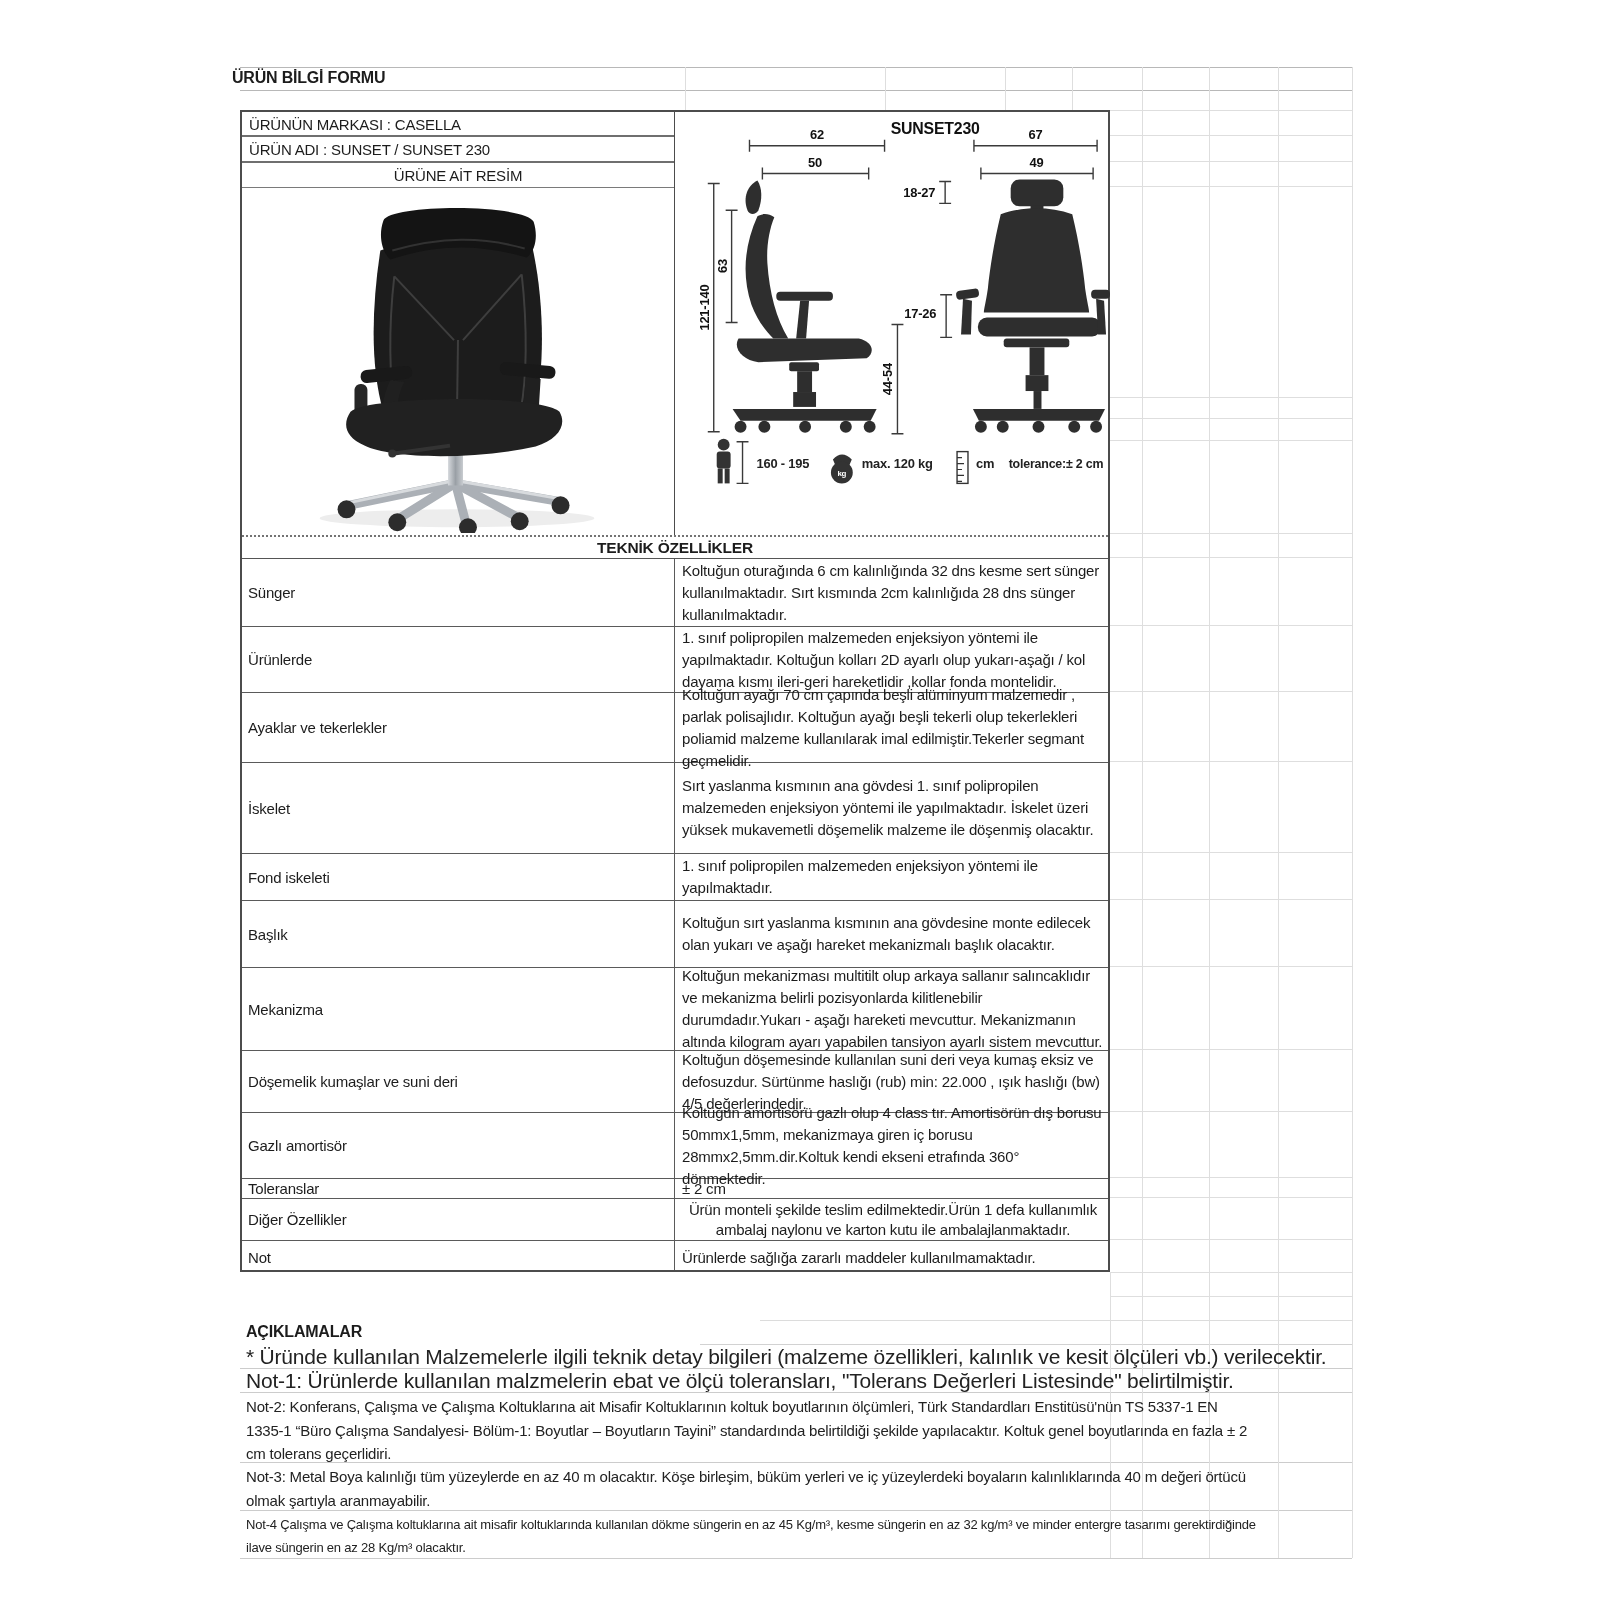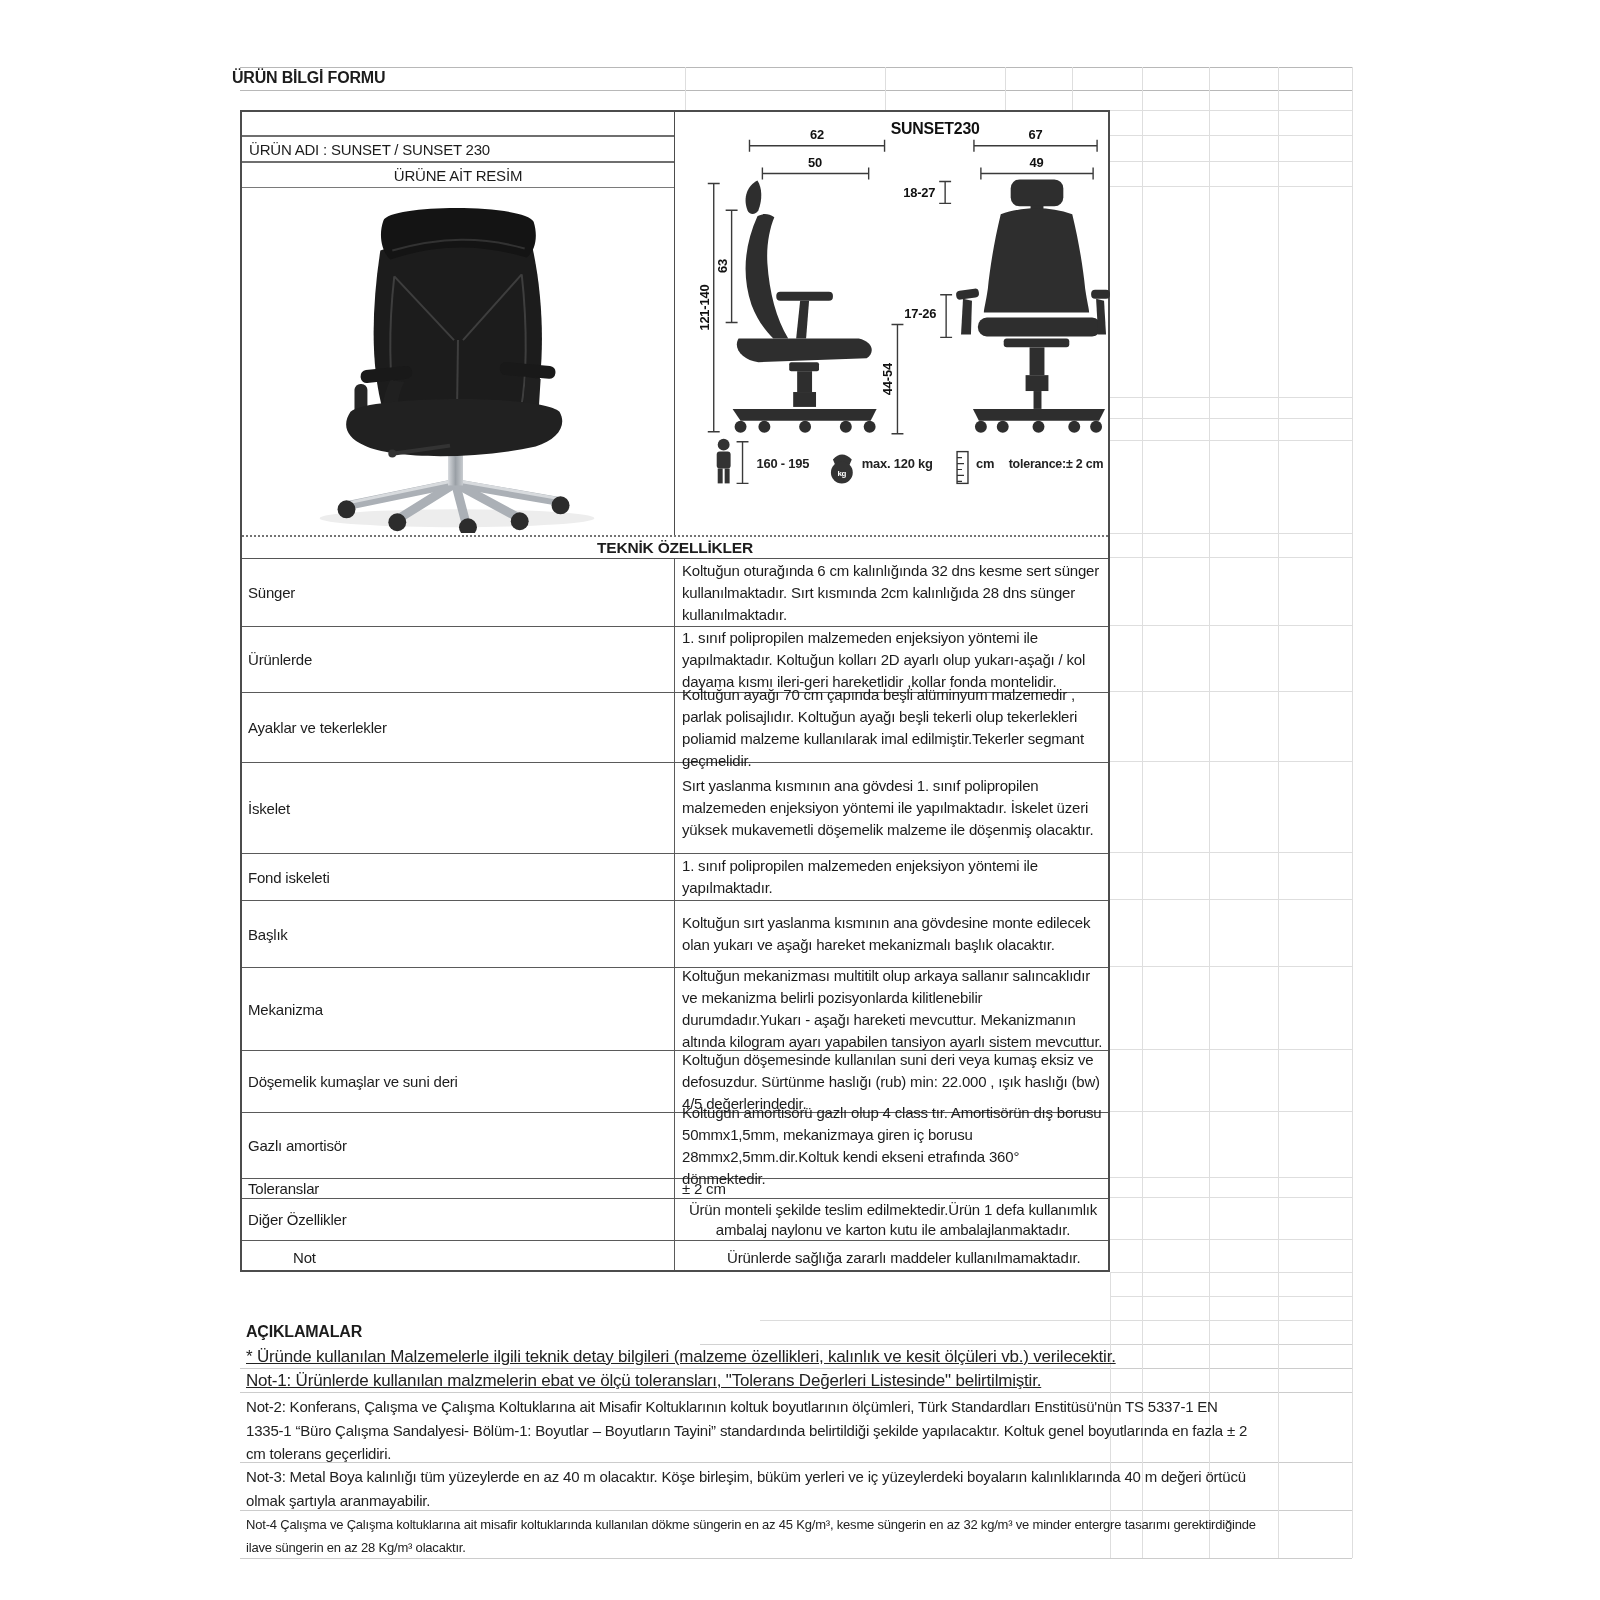--- a/index.html
+++ b/index.html
@@ -13,25 +13,25 @@
   .boldHead{font-weight:bold;font-size:16px;}
   
   #mainBlock{left:240px;top:110px;width:870px;height:1162px;border:2px solid #4c4c4c;box-sizing:border-box;}
   .hdrCellLine{position:absolute;left:0;width:432px;height:0;border-bottom:2px solid #6f6f6f;}
   .thinLine{position:absolute;left:0;width:432px;height:0;border-bottom:1px solid #7a7a7a;}
   #colDividerTop{position:absolute;left:432px;top:0;width:0;height:423px;border-left:1.6px solid #4c4c4c;}
   #colDividerBottom{position:absolute;left:432px;top:447px;width:0;height:711px;border-left:1px solid #5a5a5a;}
   #teknikRow{position:absolute;left:0;top:423px;width:866px;height:24px;border-top:2px dotted #737373;
     border-bottom:1.4px solid #555;box-sizing:border-box;text-align:center;font-weight:bold;font-size:15.5px;line-height:21px;}
   .specRow{position:relative;display:flex;width:866px;border-bottom:1px solid #5a5a5a;box-sizing:border-box;}
-  .specRow:last-child{border-bottom:none;padding-left:45px;}
+  .specRow:last-child{border-bottom:none;}
   .specLabel{width:432px;flex:0 0 432px;display:flex;align-items:center;font-size:15px;padding-left:6px;box-sizing:border-box;}
   .specValue{flex:1;display:flex;align-items:center;font-size:15px;line-height:22px;padding:2px 4px 2px 8px;box-sizing:border-box;}
   #specBody{position:absolute;left:0;top:447px;width:866px;display:flex;flex-direction:column;}
-  .noteLine{position:absolute;left:246px;font-size:17px;line-height:22px;color:#222;text-decoration:underline;}
+  .noteLine{position:absolute;left:246px;font-size:21px;line-height:22px;color:#222;}
   .notePara{position:absolute;left:246px;font-size:15px;line-height:23.5px;color:#222;}
   svg text{font-family:"Liberation Sans","DejaVu Sans",sans-serif;}
 </style>
 </head>
 <body>
 
 <div id="canvas">
 
   <div id="grid">
       <div class="gline" style="left: 240px; top: 67px; width: 1112px; height: 1px; background: rgb(184, 184, 184);"></div>
@@ -73,20 +73,21 @@
       <div class="gline" style="left: 1209px; top: 67px; width: 1px; height: 1491px; background: rgb(222, 222, 222);"></div>
       <div class="gline" style="left: 1278px; top: 67px; width: 1px; height: 1491px; background: rgb(222, 222, 222);"></div>
       <div class="gline" style="left: 1352px; top: 67px; width: 1px; height: 1491px; background: rgb(222, 222, 222);"></div>
       <div class="gline" style="left: 1110px; top: 1272px; width: 1px; height: 286px; background: rgb(222, 222, 222);"></div>
     </div>
 
   <div class="abs boldHead" style="left:232px;top:66px;line-height:24px;text-align:right;">ÜRÜN BİLGİ FORMU</div>
 
   <div class="abs" id="mainBlock">
 
+    <div class="abs cellText" style="left:0;top:0;width:432px;height:25px;">ÜRÜNÜN MARKASI : CASELLA</div>
     <div class="hdrCellLine" style="top:23px;"></div>
     <div class="abs cellText" style="left:0;top:25px;width:432px;height:26px;">ÜRÜN ADI : SUNSET / SUNSET 230</div>
     <div class="hdrCellLine" style="top:49px;"></div>
     <div class="abs cellText" style="left:0;top:51px;width:432px;height:25px;text-align:center;padding-left:0;">ÜRÜNE AİT RESİM</div>
     <div class="thinLine" style="top:75px;"></div>
 
     <div id="colDividerTop"></div>
     <div id="colDividerBottom"></div>
 
     <svg class="abs" style="left:1px;top:76px;" width="430" height="345" viewBox="0 0 432 345" aria-hidden="true">

